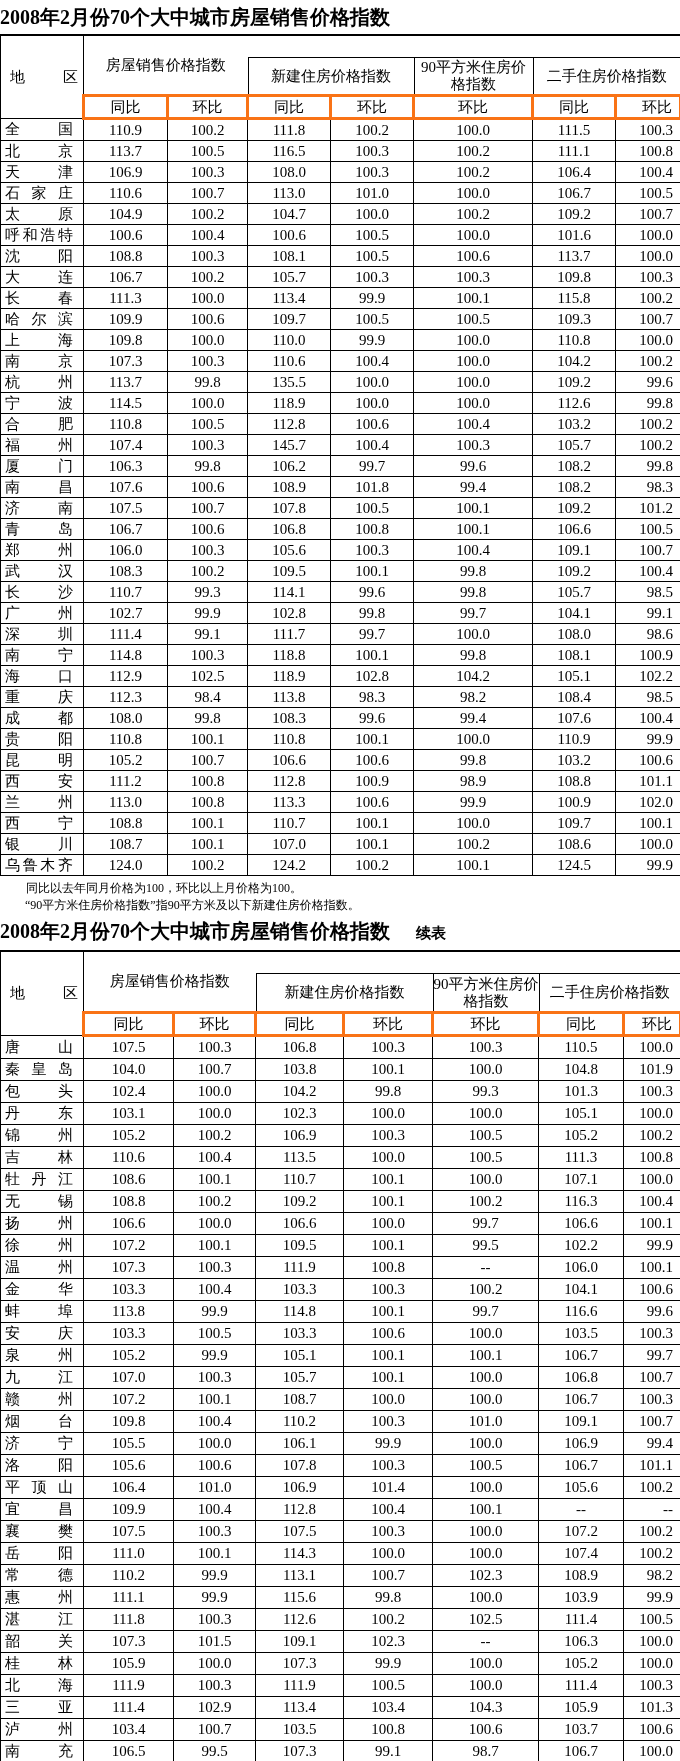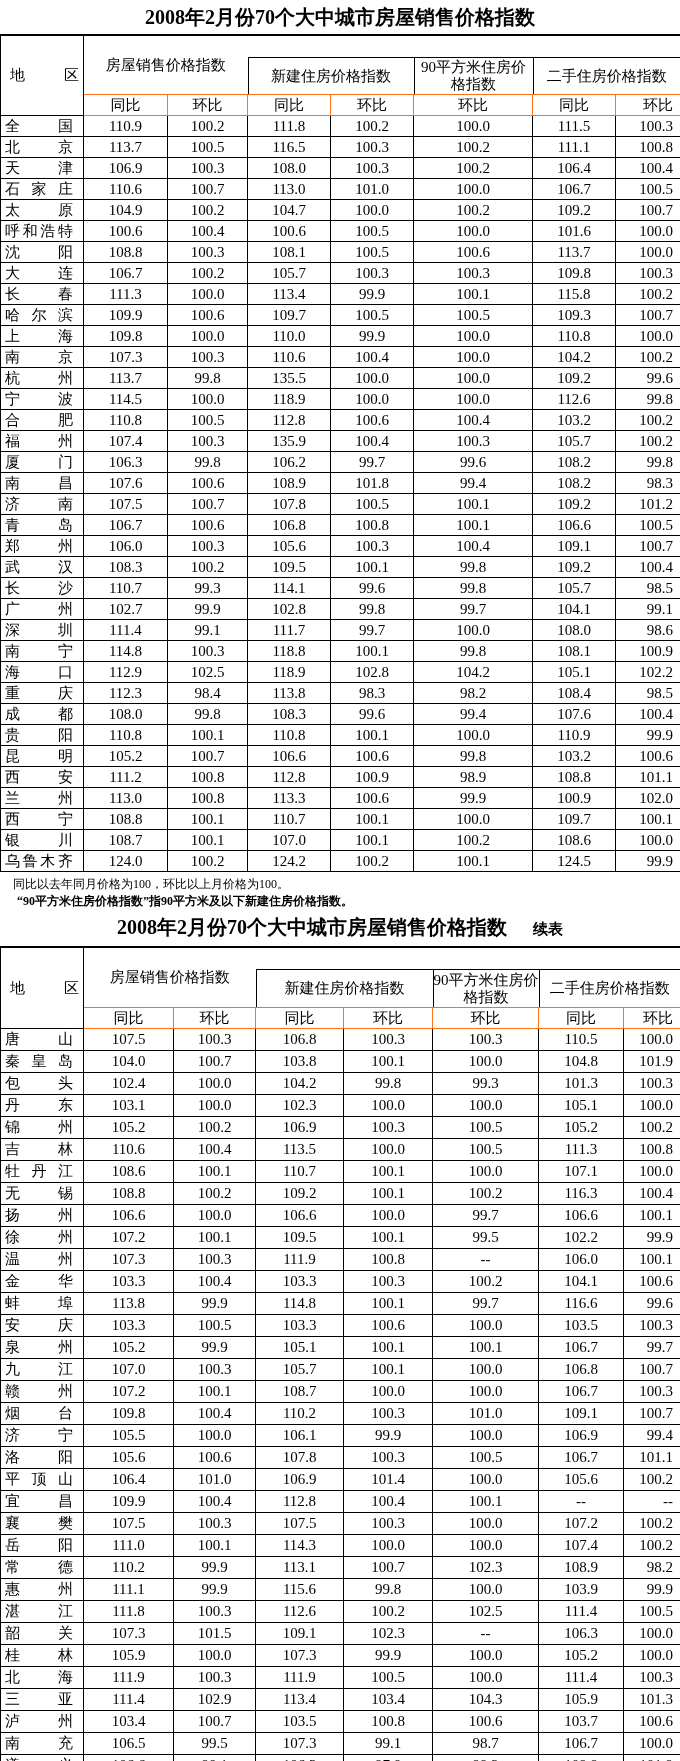--- a/index.html
+++ b/index.html
@@ -1,18 +1,18 @@
 <!DOCTYPE html>
 <html><head>
 <meta charset="utf-8">
 <style>
   html,body { margin:0; padding:0; background:#fff; color:#000; }
   body { width:680px; font-family:"Liberation Serif","DejaVu Serif",serif; }
 
-  .title { text-align:center; font-weight:bold; font-size:20px; line-height:22px; margin:6px 0 0 0; }
+  .title { text-align:left; font-weight:bold; font-size:20px; line-height:22px; margin:6px 0 0 0; }
   .cont-label { font-size:15px; font-weight:bold; margin-left:26px; }
 
   table { border-collapse:collapse; table-layout:fixed; width:680px;
           border-left:1px solid #000; border-right:1px solid #000;
           border-bottom:1px solid #000; border-top:2px solid #000; margin-top:6px; }
   th, td { padding:0; font-weight:normal; font-size:15px; line-height:1.25;
            overflow:hidden; }
 
   
   th.region-h { border:1px solid #000; border-top:none; border-left:none;
@@ -22,31 +22,31 @@
   th.group-box { border:none; vertical-align:bottom; }
   .gbox { box-sizing:border-box; border-top:1px solid #000; border-left:1px solid #000;
           display:flex; align-items:center; justify-content:center; text-align:center;
           line-height:17px; }
   .t1 th.group-box, .t1 th.group-plain { height:58px; }
   .t1 .gbox { height:37px; }
   .t2 th.group-box, .t2 th.group-plain { height:59px; }
   .t2 .gbox { height:38px; }
 
   
-  tr.subhead th { border:1px solid #f97316; height:20px; text-align:center; }
+  tr.subhead th { border:3px solid #f97316; height:20px; text-align:center; }
 
   
   tbody td { border:1px solid #000; height:20px; text-align:center; }
   .t2 tbody td { height:21px; }
   td.region { text-align:justify; text-align-last:justify; padding:0 10px 0 4px; }
   .last-col { text-align:right !important; padding-right:7px !important; }
 
   .footnote { font-size:12px; line-height:17px; margin:0; }
-  .fn1 { padding-left:4px; margin-top:4px;margin-left:9px; }
-  .fn2 { padding-left:17px;font-weight:bold; }
+  .fn1 { padding-left:26px; margin-top:4px; }
+  .fn2 { padding-left:25px; }
 </style>
 </head>
 <body>
 
 <div class="title"><span>2008年2月份70个大中城市房屋销售价格指数</span></div>
 
 <table class="t1">
   <colgroup>
     <col style="width:83px">
       <col style="width:84px">
@@ -229,21 +229,21 @@
         <td>112.8</td>
         <td>100.6</td>
         <td>100.4</td>
         <td>103.2</td>
         <td class="last-col">100.2</td>
       </tr>
       <tr>
         <td class="region">福州</td>
         <td>107.4</td>
         <td>100.3</td>
-        <td>135.9</td>
+        <td>145.7</td>
         <td>100.4</td>
         <td>100.3</td>
         <td>105.7</td>
         <td class="last-col">100.2</td>
       </tr>
       <tr>
         <td class="region">厦门</td>
         <td>106.3</td>
         <td>99.8</td>
         <td>106.2</td>

